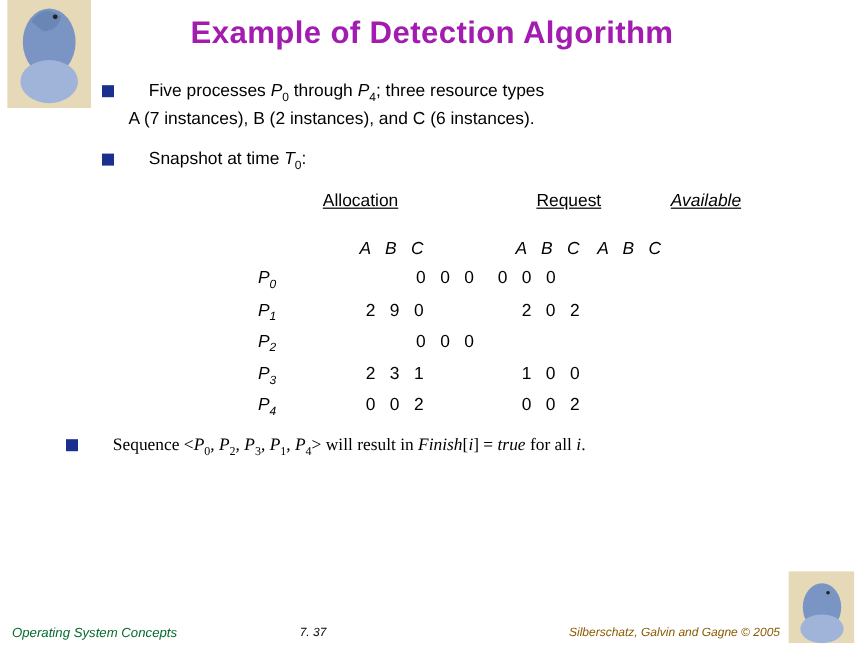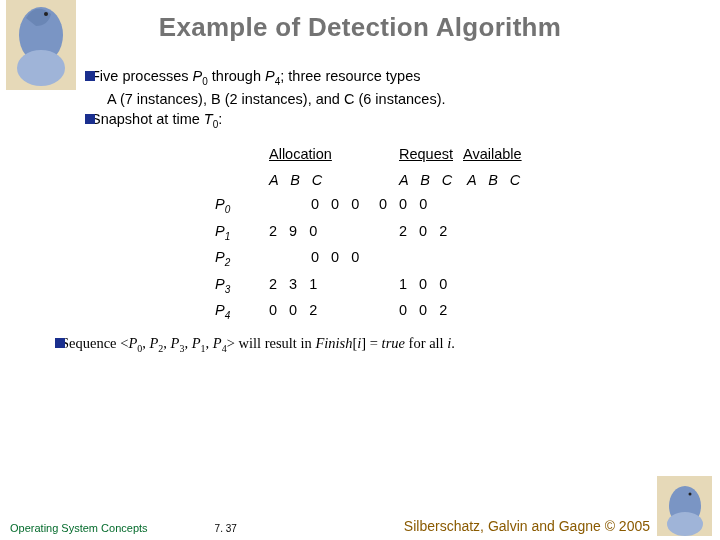--- a/index.html
+++ b/index.html
@@ -17,71 +17,72 @@
     position: absolute;
     width: 70px;
     height: 90px;
   }
   .dino.top-left { top: 0; left: 6px; }
   .dino.bottom-right { bottom: 4px; right: 8px; width: 55px; height: 60px; }
   .title {
     text-align: center;
     font-size: 26px;
     font-weight: bold;
-    color: #737373;
+    color: #a21caf;
     margin: 12px 0 24px;
     letter-spacing: 0.3px;
   }
   .content {
     padding: 0 55px 0 85px;
     font-size: 14.5px;
     line-height: 1.35;
   }
   .bullet {
     margin-bottom: 14px;
     position: relative;
-    padding-left: 6px;
+    padding-left: 39px;
   }
   .bullet::before {
     content: "";
     position: absolute;
     left: 0;
     top: 4px;
     width: 10px;
     height: 10px;
     background: #1a2f8e;
   }
-  .subline { padding-left: 22px; margin-top: -12px; }
+  .subline { padding-left: 22px; margin-top: -12px; margin-bottom: 14px; }
   sub { font-size: 10px; }
   .tablewrap { padding-left: 130px; margin-top: 4px; margin-bottom: 12px; }
-  .hdr-row { display: flex; margin-bottom: 6px; }
+  .hdr-row { display: flex; margin-bottom: 20px; gap: 48px; }
   .hdr-row span { text-decoration: underline; }
   .hdr-alloc { margin-left: 54px; width: 88px; }
   .hdr-req { margin-left: 42px; width: 68px; }
-  .hdr-avail { margin-left: -4px; width: 70px; }
+  .hdr-avail { margin-left: -4px; width: 70px; font-style: italic; }
   .abc-row, .data-row { display: flex; margin-bottom: 5px; }
   .p-label { width: 54px; font-style: italic; }
-  .abc, .triple { width: 88px; letter-spacing: 4px; }
+  .abc, .triple { width: 88px; letter-spacing: 4px; text-align: right; }
   .col2 { margin-left: 42px; width: 88px; }
   .col3 { margin-left: -20px; width: 88px; }
   .abc .it { font-style: italic; }
   .footer {
     position: absolute;
     bottom: 6px;
     left: 0;
     width: 100%;
     display: flex;
     justify-content: space-between;
-    align-items: flex-end;
+    align-items: flex-start;
     padding: 0 70px 0 10px;
     font-size: 10px;
+    font-style: italic;
   }
   .footer .left { color: #046b2c; font-size: 11px; }
   .footer .mid { margin-left: -100px; }
-  .footer .right { color: #8a5a00; font-size: 14px; }
+  .footer .right { color: #8a5a00; font-size: 10px; }
   .it { font-style: italic; }
 </style>
 </head>
 <body>
 
 <div class="dino top-left">
   <svg viewBox="0 0 70 90" width="70" height="90">
     <rect x="0" y="0" width="70" height="90" fill="#e6d9b8"></rect>
     <ellipse cx="35" cy="35" rx="22" ry="28" fill="#7a95c4"></ellipse>
     <ellipse cx="35" cy="68" rx="24" ry="18" fill="#9fb4d8"></ellipse>

